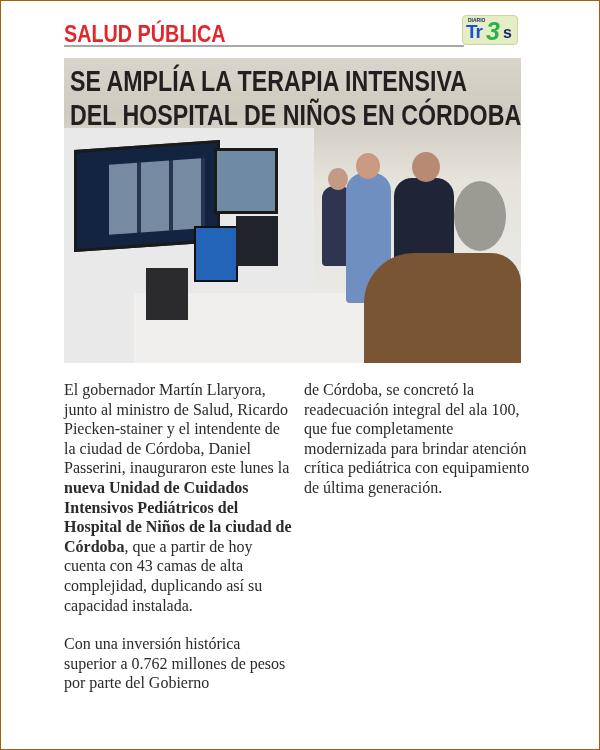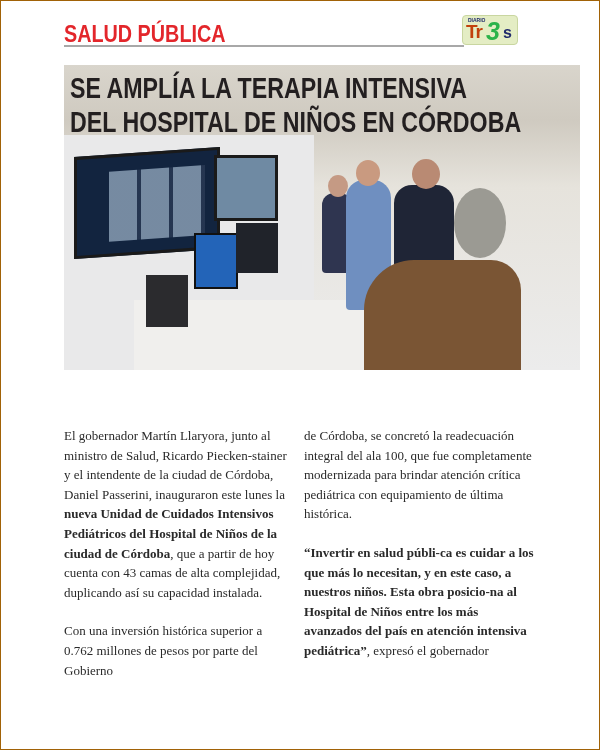--- a/index.html
+++ b/index.html
@@ -2,45 +2,45 @@
 <html><head>
 <meta charset="utf-8">
 <style>
   html, body { margin:0; padding:0; }
   body { width:600px; height:750px; background:#fff; position:relative; overflow:hidden; }
   .frame { position:absolute; left:0; top:0; width:598px; height:748px; border:1px solid #a16207; background:#fff; }
   .section-title { position:absolute; left:63px; top:20px; font-family:"Liberation Sans", sans-serif; font-weight:bold; font-size:23px; letter-spacing:0px; color:#e3262b; transform:scaleX(0.86); transform-origin:left top; line-height:26px; }
   .rule { position:absolute; left:63px; top:44px; width:400px; height:2px; background:#a8a8a8; }
   .logo { position:absolute; left:461px; top:14px; width:56px; height:30px; background:#e4edc4; border:1px solid #c9d6a0; border-radius:4px; box-sizing:border-box; font-family:"Liberation Sans", sans-serif; }
   .logo .diario { position:absolute; left:5px; top:1px; font-size:5px; color:#1f2a6b; font-weight:bold; }
-  .logo .tr { position:absolute; left:3px; top:5px; font-size:19px; font-weight:bold; color:#c2410c; letter-spacing:-1px; }
+  .logo .tr { position:absolute; left:3px; top:5px; font-size:19px; font-weight:bold; color:#1d4ed8; letter-spacing:-1px; }
   .logo .three { position:absolute; left:23px; top:1px; font-size:25px; font-weight:bold; color:#2bb34a; font-style:italic; }
   .logo .s { position:absolute; left:40px; top:8px; font-size:16px; font-weight:bold; color:#1f2a6b; }
-  .photo { position:absolute; left:63px; top:64px; width:516px; height:305px; overflow:hidden;
+  .photo { position:absolute; left:63px; top:57px; width:457px; height:305px; overflow:hidden;
     background: linear-gradient(180deg,#d9d5cc 0%, #cfcac0 18%, #e6e3dc 40%, #ececec 100%); }
   .headline { position:absolute; left:6px; top:6px; font-family:"Liberation Sans", sans-serif; font-weight:bold; color:#231f20; font-size:29px; line-height:34px; transform:scaleX(0.80); transform-origin:left top; white-space:nowrap; }
   
   .wall { position:absolute; left:0; top:70px; width:250px; height:235px; background:#e9e9ea; }
   .monitor1 { position:absolute; left:10px; top:87px; width:140px; height:96px; background:#12243f; border:3px solid #1a1a1a; transform:skewY(-4deg); }
   .monitor1::after { content:""; position:absolute; left:32px; top:14px; width:96px; height:70px; background:repeating-linear-gradient(90deg,#8fa4ba 0 28px,#2a3a55 28px 32px); opacity:.8; }
   .monitor2 { position:absolute; left:150px; top:90px; width:58px; height:60px; background:#6f8aa3; border:3px solid #1a1a1a; }
   .desk { position:absolute; left:70px; top:235px; width:230px; height:70px; background:#f0efed; }
   .tower { position:absolute; left:82px; top:210px; width:42px; height:52px; background:#2b2b2e; }
   .screen { position:absolute; left:130px; top:168px; width:40px; height:52px; background:#2364b8; border:2px solid #111; }
   .pc2 { position:absolute; left:172px; top:158px; width:42px; height:50px; background:#20232a; }
   .floor { position:absolute; left:230px; top:245px; width:227px; height:60px; background:#8a8987; }
   .person1 { position:absolute; left:282px; top:115px; width:45px; height:130px; background:#6f8fc0; border-radius:18px 18px 4px 4px; }
   .person1 .head { position:absolute; left:10px; top:-20px; width:24px; height:26px; background:#c99a80; border-radius:50%; }
   .person2 { position:absolute; left:330px; top:120px; width:60px; height:120px; background:#1f2536; border-radius:18px 18px 4px 4px; }
   .person2 .head { position:absolute; left:18px; top:-26px; width:28px; height:30px; background:#b98a73; border-radius:50%; }
   .person3 { position:absolute; left:300px; top:195px; width:157px; height:110px; background:#7a5534; border-radius:50px 30px 0 0; }
   .person3 .head { position:absolute; left:90px; top:-72px; width:52px; height:70px; background:#9b9a93; border-radius:50%; }
   .person0 { position:absolute; left:258px; top:128px; width:30px; height:80px; background:#2f3550; border-radius:12px 12px 4px 4px; }
   .person0 .head { position:absolute; left:6px; top:-18px; width:20px; height:22px; background:#c59a84; border-radius:50%; }
-  .body-col { position:absolute; font-family:"Liberation Serif", serif; font-size:13px; line-height:19.6px; color:#2a2a2a;margin-top:46px; }
+  .body-col { position:absolute; font-family:"Liberation Serif", serif; font-size:16px; line-height:19.6px; color:#2a2a2a; }
   .col1 { left:63px; top:379px; width:228px; }
   .col2 { left:303px; top:379px; width:230px; }
   .body-col p { margin:0 0 19px 0; }
   .body-col b { font-weight:bold; color:#2a2a2a; }
 </style>
 </head>
 <body>
 
 <div class="frame">
 
@@ -81,17 +81,16 @@
       <div>DEL HOSPITAL DE NIÑOS EN CÓRDOBA</div>
     </div>
   </div>
 
   <div class="body-col col1">
     <p><span>El gobernador Martín Llaryora, junto al ministro de Salud, Ricardo Piecken-stainer y el intendente de la ciudad de Córdoba, Daniel Passerini, inauguraron este lunes la </span><b>nueva Unidad de Cuidados Intensivos Pediátricos del Hospital de Niños de la ciudad de Córdoba</b><span>, que a partir de hoy cuenta con 43 camas de alta complejidad, duplicando así su capacidad instalada.</span></p>
     <p>Con una inversión histórica superior a 0.762 millones de pesos por parte del Gobierno</p>
   </div>
 
   <div class="body-col col2">
-    <p>de Córdoba, se concretó la readecuación integral del ala 100, que fue completamente modernizada para brindar atención crítica pediátrica con equipamiento de última histórica.</p>
-    <p><b>“Invertir en salud públi-ca es cuidar a los que más lo necesitan, y en este caso, a nuestros niños. Esta obra posicio-na al Hospital de Niños entre los más avanzados del país en atención intensiva pediátrica”</b><span>, expresó el gobernador</span></p>
+    <p>de Córdoba, se concretó la readecuación integral del ala 100, que fue completamente modernizada para brindar atención crítica pediátrica con equipamiento de última generación.</p>
   </div>
 
 </div>
 
 </body></html>

